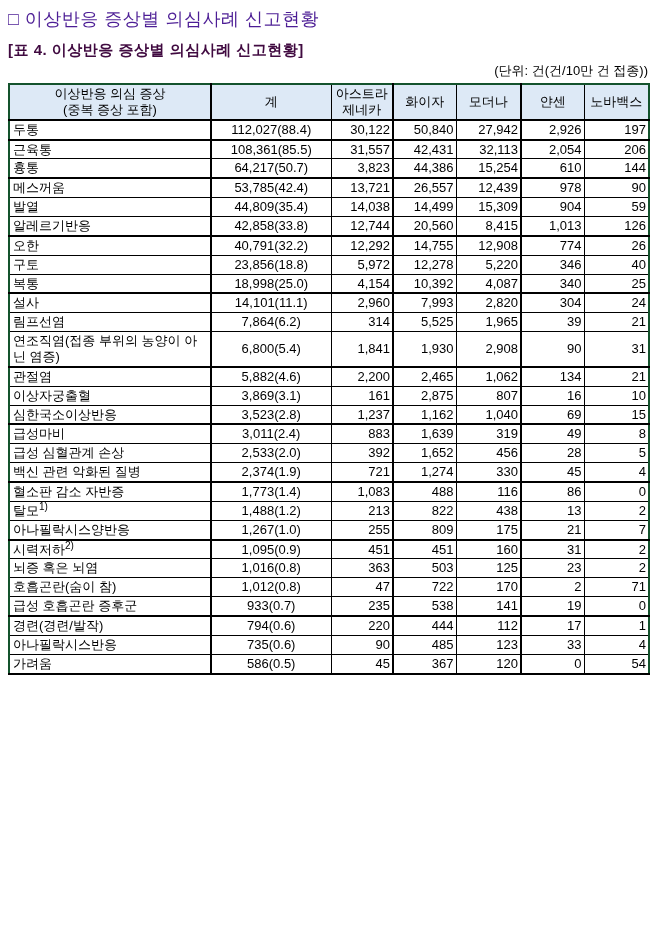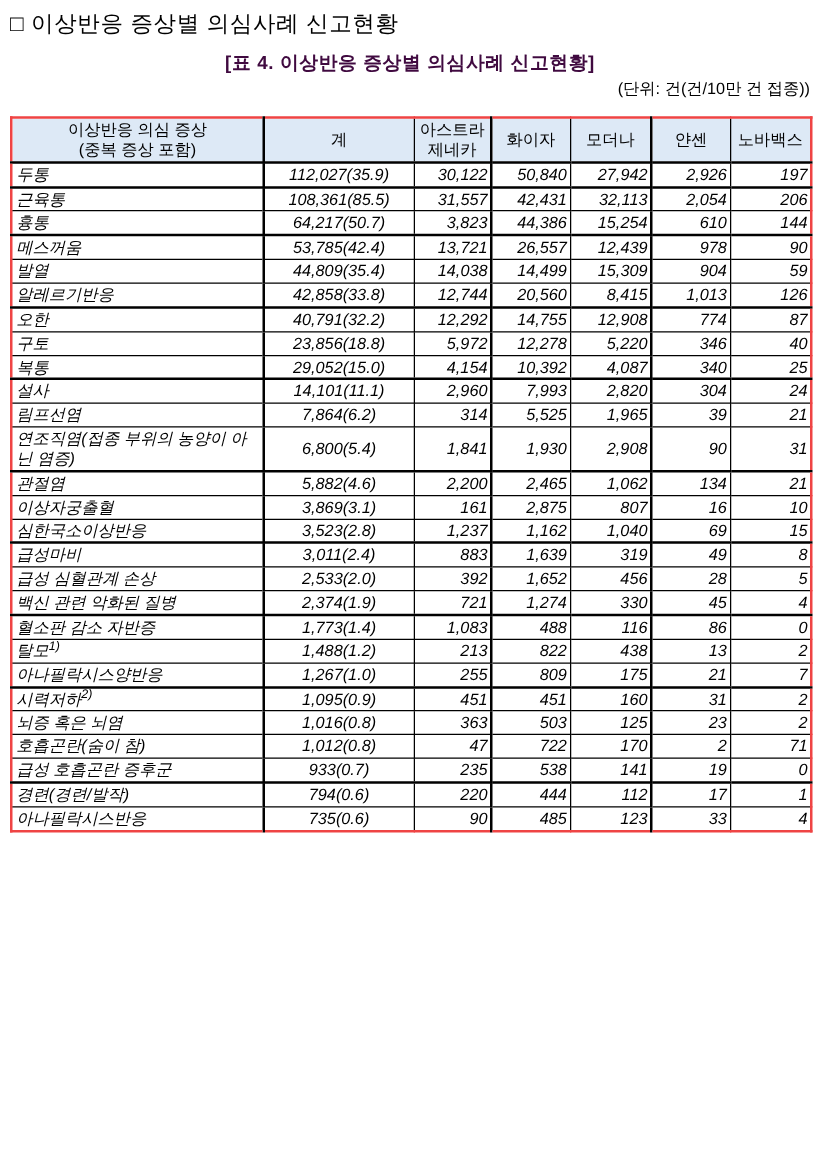--- a/index.html
+++ b/index.html
@@ -3,51 +3,51 @@
 <meta charset="utf-8">
 <style>
   html,body{margin:0;padding:0;background:#fff;}
   body{
     width:661px;height:927px;overflow:hidden;
     font-family:"Liberation Sans","DejaVu Sans",sans-serif;
     color:#000;
   }
   .page{padding:7px 0 0 8px;}
   .doc-title{
-    font-size:18px;font-weight:normal;color:#000000;
+    font-size:18px;font-weight:normal;color:#4c1d95;
     margin:0 0 6px 0;letter-spacing:0.5px;
   }
   .table-caption{
-    width:640px;text-align:center;
+    width:640px;text-align:left;
     font-size:15px;font-weight:bold;color:#400a40;
     margin:10px 0 2px 0;letter-spacing:0.5px;
   }
   .unit-note{
     width:640px;text-align:right;
-    font-size:13px;color:#000;margin:2px 0 13px 0;
+    font-size:13px;color:#000;margin:2px 0 3px 0;
   }
   table{
     border-collapse:collapse;table-layout:fixed;
-    width:640px;border:2px solid #ef4444;
+    width:640px;border:2px solid #14532d;
   }
   th,td{
     border:1px solid #000;
     font-size:13px;line-height:1.22;
     padding:1px 2px;overflow:hidden;
     vertical-align:middle;
   }
   
   th:nth-child(1),td:nth-child(1),
   th:nth-child(3),td:nth-child(3),
   th:nth-child(5),td:nth-child(5){border-right-width:2px;}
   thead th{
     background:#dde9f6;font-weight:normal;text-align:center;
     white-space:pre-line;height:31px;border-bottom-width:2px;
   }
-  tbody tr{height:14px;font-style:italic;}
+  tbody tr{height:14px;}
   tr.group-end td{border-bottom-width:2px;}
   .c-sym{text-align:left;padding-left:3px;}
   .c-total{text-align:center;}
   .c-num{text-align:right;padding-right:2px;}
   sup{font-size:10px;line-height:0;}
 </style>
 </head>
 <body>
 
 <div class="page">
@@ -74,21 +74,21 @@
 제네카</th>
         <th>화이자</th>
         <th>모더나</th>
         <th>얀센</th>
         <th>노바백스</th>
       </tr>
     </thead>
     <tbody>
   <tr class="group-end">
     <td class="c-sym"><span>두통</span></td>
-    <td class="c-total">112,027(35.9)</td>
+    <td class="c-total">112,027(88.4)</td>
     <td class="c-num">30,122</td>
     <td class="c-num">50,840</td>
     <td class="c-num">27,942</td>
     <td class="c-num">2,926</td>
     <td class="c-num">197</td>
   </tr>
 
   <tr>
     <td class="c-sym"><span>근육통</span></td>
     <td class="c-total">108,361(85.5)</td>
@@ -140,37 +140,37 @@
     <td class="c-num">126</td>
   </tr>
 
   <tr>
     <td class="c-sym"><span>오한</span></td>
     <td class="c-total">40,791(32.2)</td>
     <td class="c-num">12,292</td>
     <td class="c-num">14,755</td>
     <td class="c-num">12,908</td>
     <td class="c-num">774</td>
-    <td class="c-num">87</td>
+    <td class="c-num">26</td>
   </tr>
 
 
   <tr>
     <td class="c-sym"><span>구토</span></td>
     <td class="c-total">23,856(18.8)</td>
     <td class="c-num">5,972</td>
     <td class="c-num">12,278</td>
     <td class="c-num">5,220</td>
     <td class="c-num">346</td>
     <td class="c-num">40</td>
   </tr>
 
   <tr class="group-end">
     <td class="c-sym"><span>복통</span></td>
-    <td class="c-total">29,052(15.0)</td>
+    <td class="c-total">18,998(25.0)</td>
     <td class="c-num">4,154</td>
     <td class="c-num">10,392</td>
     <td class="c-num">4,087</td>
     <td class="c-num">340</td>
     <td class="c-num">25</td>
   </tr>
 
   <tr>
     <td class="c-sym"><span>설사</span></td>
     <td class="c-total">14,101(11.1)</td>
@@ -344,15 +344,24 @@
   <tr>
     <td class="c-sym"><span>아나필락시스반응</span></td>
     <td class="c-total">735(0.6)</td>
     <td class="c-num">90</td>
     <td class="c-num">485</td>
     <td class="c-num">123</td>
     <td class="c-num">33</td>
     <td class="c-num">4</td>
   </tr>
 
+  <tr class="group-end">
+    <td class="c-sym"><span>가려움</span></td>
+    <td class="c-total">586(0.5)</td>
+    <td class="c-num">45</td>
+    <td class="c-num">367</td>
+    <td class="c-num">120</td>
+    <td class="c-num">0</td>
+    <td class="c-num">54</td>
+  </tr>
 </tbody>
   </table>
 </div>
 
 </body></html>

